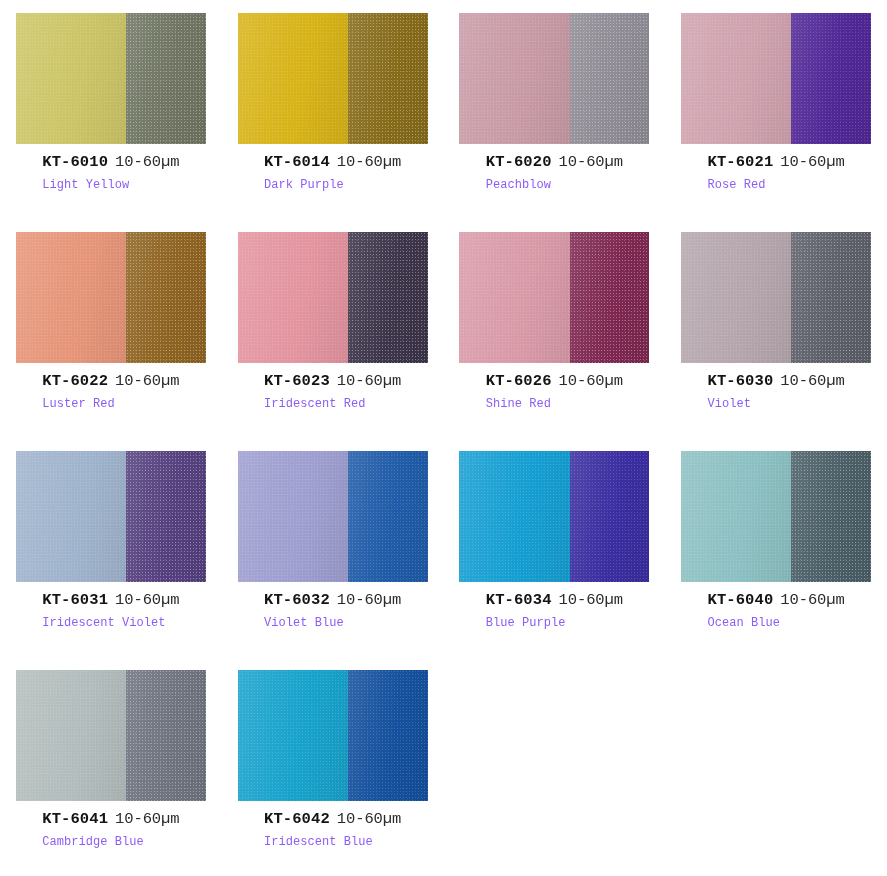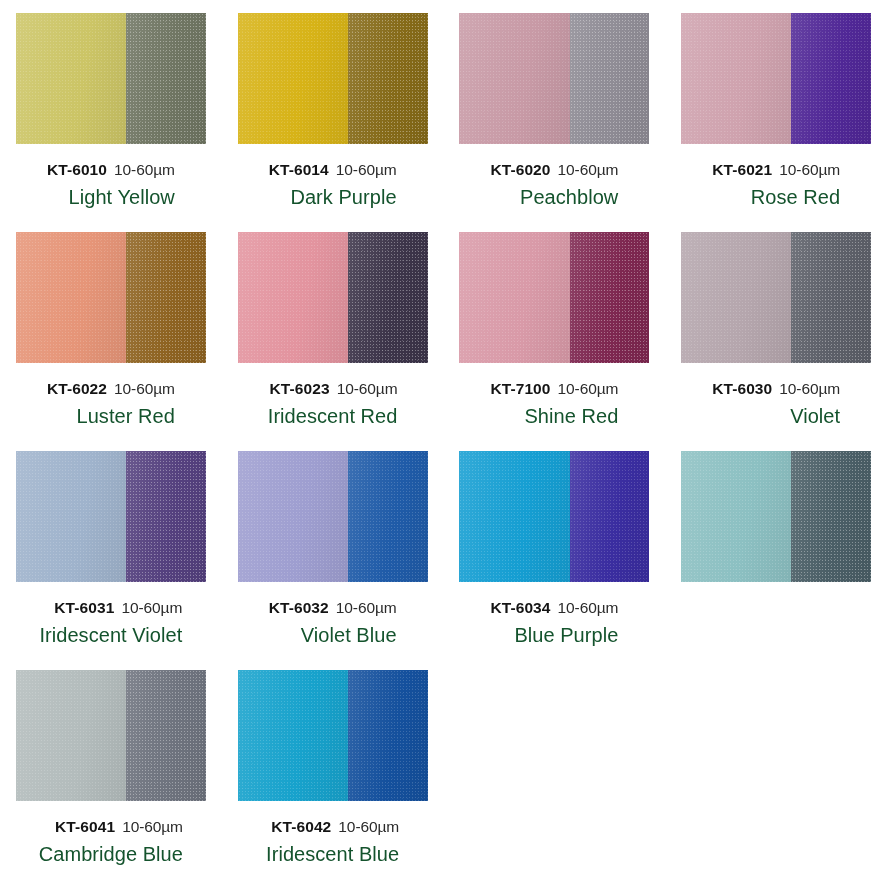--- a/index.html
+++ b/index.html
@@ -71,23 +71,24 @@
     background-image:
       radial-gradient(rgba(255,255,255,0.55) 0.5px, transparent 0.6px),
       radial-gradient(rgba(0,0,0,0.45) 0.5px, transparent 0.6px),
       radial-gradient(rgba(255,255,255,0.30) 0.5px, transparent 0.6px);
     background-size: 3px 3px, 4px 4px, 5px 5px;
     background-position: 0 0, 1px 2px, 2px 1px;
   }
   .chip-half.grainy::after { opacity: 0.62; }
 
   .caption {
-    margin-top: 18px;
-    text-align: right;
+    margin-top: 10px;
+    text-align: left;
     line-height: 1.05;
+    font-family: Liberation Mono, monospace;
   }
 
   .code-line {
     font-size: 15.5px;
     white-space: nowrap;
     color: #1c1c1c;
   }
   .code {
     font-weight: 600;
     letter-spacing: 0.1px;
@@ -95,22 +96,22 @@
   }
   .size {
     font-weight: 400;
     color: #2b2b2b;
     margin-left: 7px;
     letter-spacing: -0.1px;
   }
 
   .name-line {
     margin-top: 9px;
-    font-size: 20px;
-    color: #14532d;
+    font-size: 12px;
+    color: #8b5cf6;
     white-space: nowrap;
     letter-spacing: 0.05px;
   }
 </style>
 </head>
 <body>
 
 <div class="catalog" id="catalog">
     <div class="swatch-cell">
     <div class="chip">
@@ -184,21 +185,21 @@
       <div class="name-line">Iridescent Red</div>
     </div>
   </div>
     <div class="swatch-cell">
     <div class="chip">
       <div class="chip-half left" style="background: rgb(217, 154, 168);"></div>
       <div class="chip-half right grainy" style="background: rgb(126, 39, 80);"></div>
     </div>
     <div class="caption">
       <div class="code-line">
-        <span class="code">KT-7100</span><span class="size">10-60µm</span>
+        <span class="code">KT-6026</span><span class="size">10-60µm</span>
       </div>
       <div class="name-line">Shine Red</div>
     </div>
   </div>
     <div class="swatch-cell">
     <div class="chip">
       <div class="chip-half left" style="background: rgb(181, 166, 173);"></div>
       <div class="chip-half right grainy" style="background: rgb(92, 95, 104);"></div>
     </div>
     <div class="caption">
@@ -242,20 +243,26 @@
         <span class="code">KT-6034</span><span class="size">10-60µm</span>
       </div>
       <div class="name-line">Blue Purple</div>
     </div>
   </div>
     <div class="swatch-cell">
     <div class="chip">
       <div class="chip-half left" style="background: rgb(140, 192, 194);"></div>
       <div class="chip-half right grainy" style="background: rgb(74, 94, 102);"></div>
     </div>
+    <div class="caption">
+      <div class="code-line">
+        <span class="code">KT-6040</span><span class="size">10-60µm</span>
+      </div>
+      <div class="name-line">Ocean Blue</div>
+    </div>
   </div>
     <div class="swatch-cell">
     <div class="chip">
       <div class="chip-half left" style="background: rgb(179, 188, 188);"></div>
       <div class="chip-half right grainy" style="background: rgb(110, 115, 126);"></div>
     </div>
     <div class="caption">
       <div class="code-line">
         <span class="code">KT-6041</span><span class="size">10-60µm</span>
       </div>

